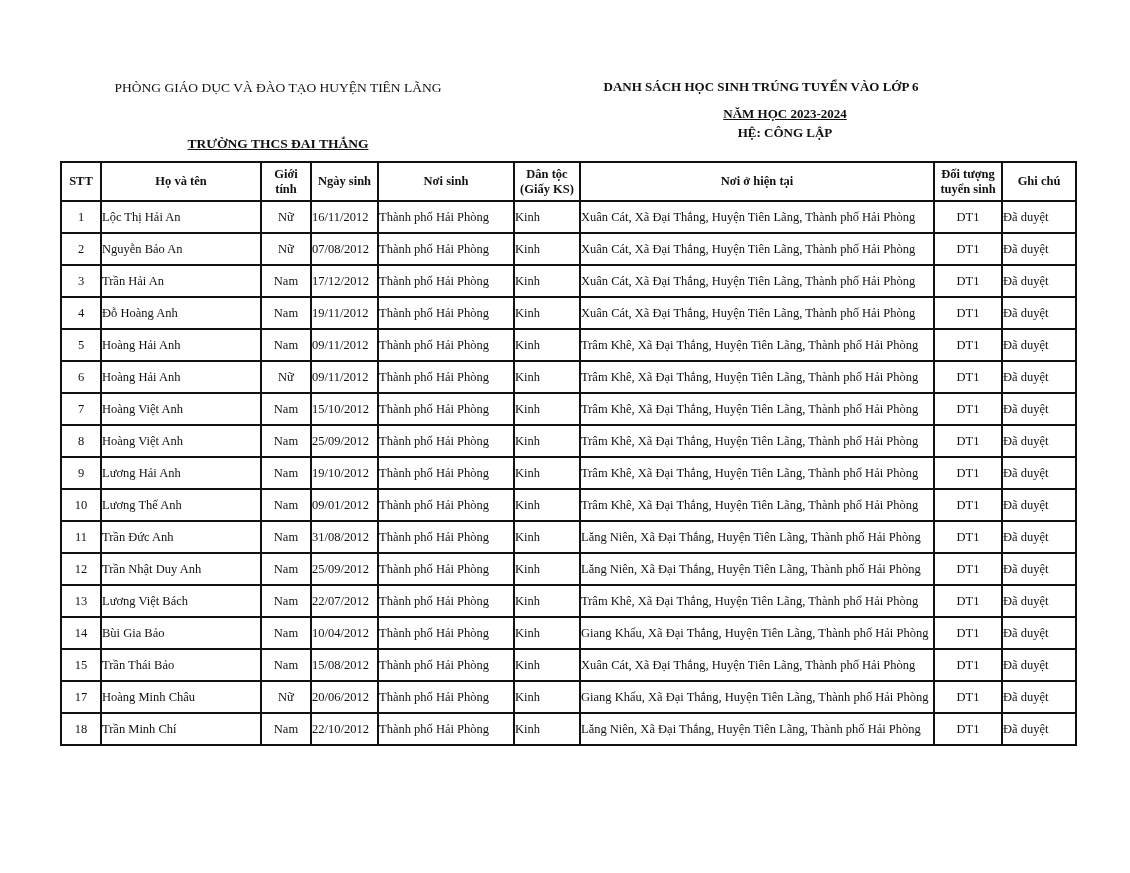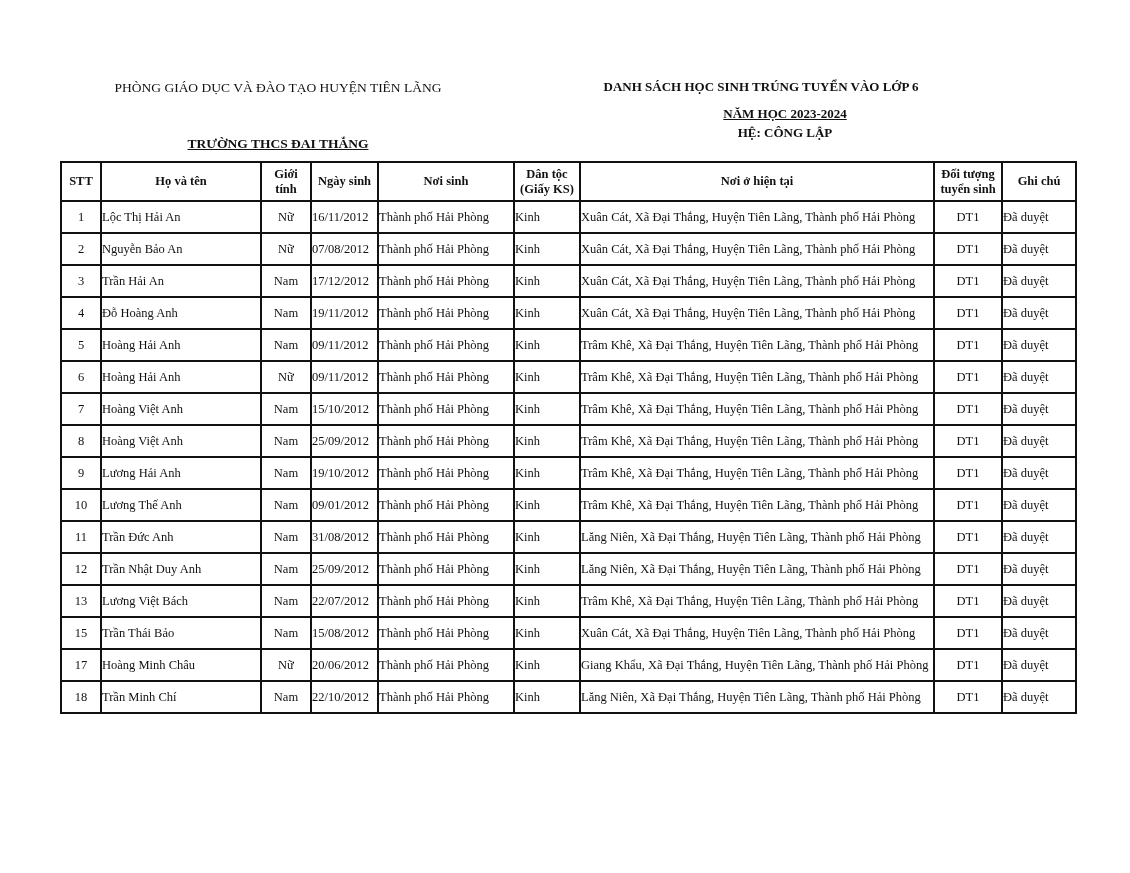--- a/index.html
+++ b/index.html
@@ -251,20 +251,31 @@
         <td class="l name">Lương Việt Bách</td>
         <td class="c">Nam</td>
         <td class="l">22/07/2012</td>
         <td class="l">Thành phố Hải Phòng</td>
         <td class="l">Kinh</td>
         <td class="l">Trâm Khê, Xã Đại Thắng, Huyện Tiên Lãng, Thành phố Hải Phòng</td>
         <td class="c">DT1</td>
         <td class="l">Đã duyệt</td>
       </tr>
       <tr>
+        <td class="c">14</td>
+        <td class="l name">Bùi Gia Bảo</td>
+        <td class="c">Nam</td>
+        <td class="l">10/04/2012</td>
+        <td class="l">Thành phố Hải Phòng</td>
+        <td class="l">Kinh</td>
+        <td class="l">Giang Khẩu, Xã Đại Thắng, Huyện Tiên Lãng, Thành phố Hải Phòng</td>
+        <td class="c">DT1</td>
+        <td class="l">Đã duyệt</td>
+      </tr>
+      <tr>
         <td class="c">15</td>
         <td class="l name">Trần Thái Bảo</td>
         <td class="c">Nam</td>
         <td class="l">15/08/2012</td>
         <td class="l">Thành phố Hải Phòng</td>
         <td class="l">Kinh</td>
         <td class="l">Xuân Cát, Xã Đại Thắng, Huyện Tiên Lãng, Thành phố Hải Phòng</td>
         <td class="c">DT1</td>
         <td class="l">Đã duyệt</td>
       </tr>

